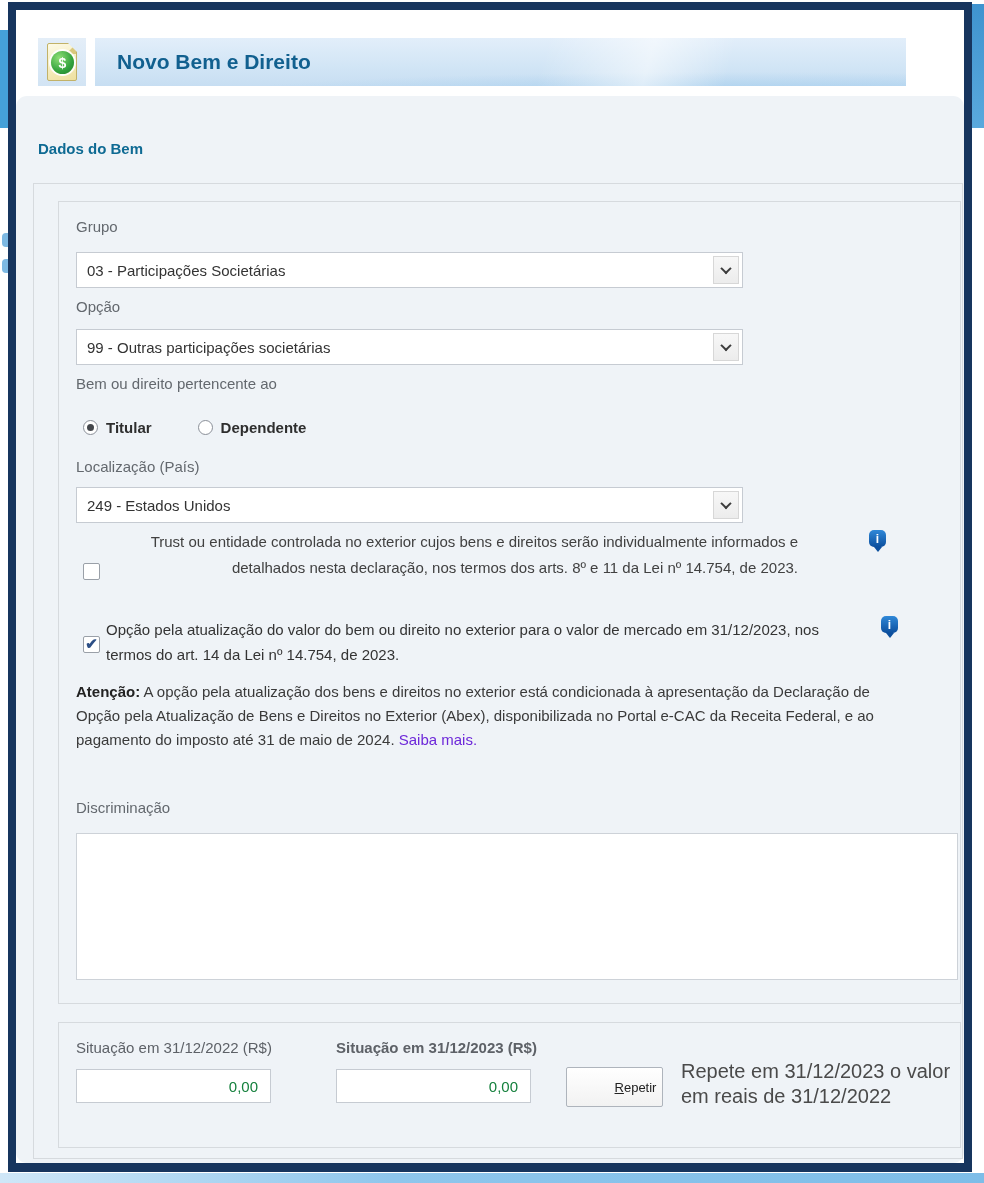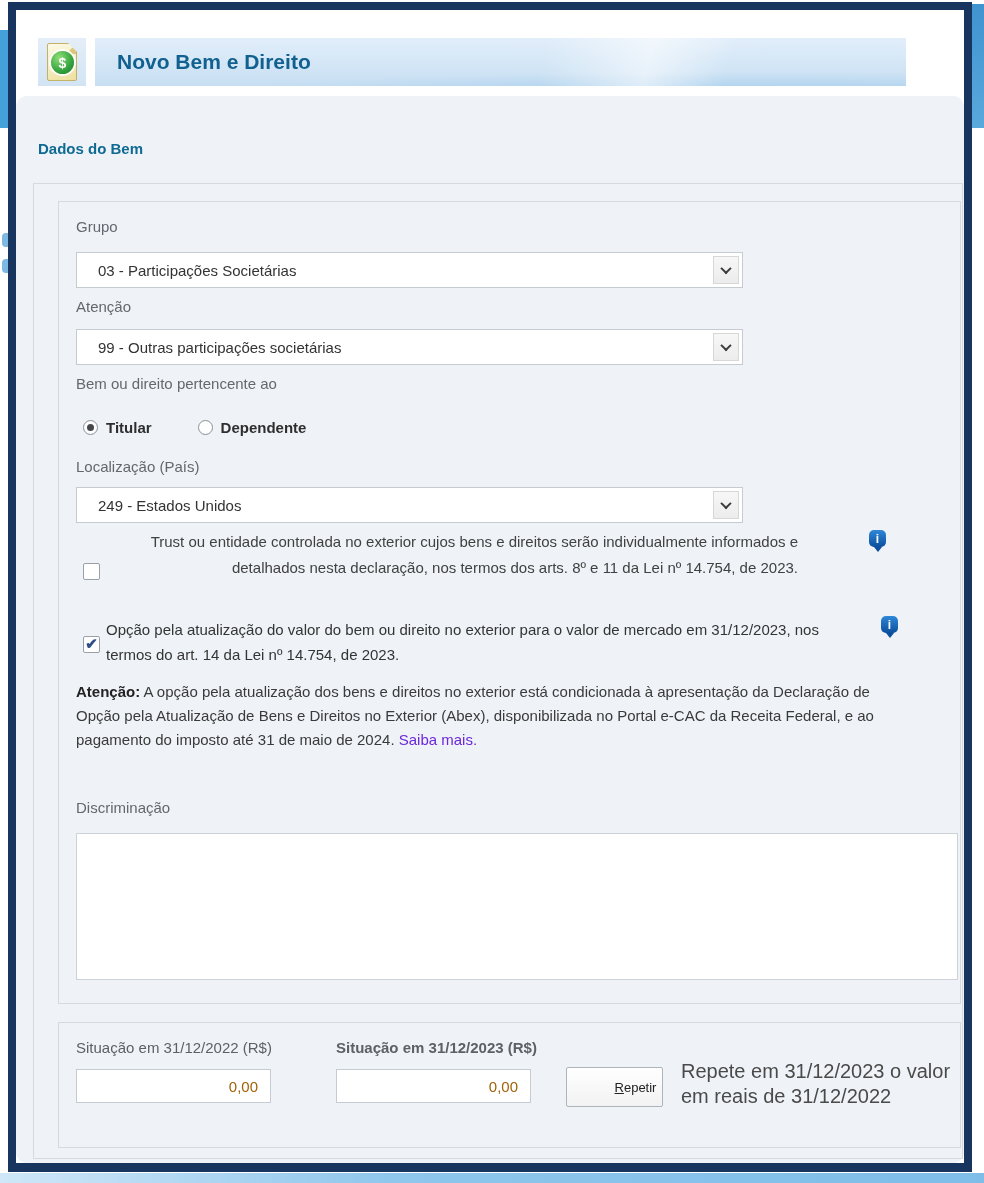--- a/index.html
+++ b/index.html
@@ -78,21 +78,21 @@
   }
   .boxA { position:absolute; left:24px; top:17px;  width:903px; height:803px; border:1px solid #d6dade; }
   .boxB { position:absolute; left:24px; top:838px; width:903px; height:126px; border:1px solid #d6dade; }
 
   .flabel { position:absolute; font-size:15px; color:#63686e; }
 
   
   .select {
     position:absolute; left:17px; width:667px; height:36px;
     background:#ffffff; border:1px solid #c6cbd2;
-    display:flex; align-items:center; cursor:default;padding-left:11px;
+    display:flex; align-items:center; cursor:default;
   }
   .select .val { flex:1; padding-left:10px; font-size:15px; color:#333333; white-space:nowrap; overflow:hidden; }
   .arrowbox {
     width:26px; height:28px; margin-right:3px;
     background:linear-gradient(#f7f7f7,#ececec);
     border:1px solid #d7d7d7;
     display:flex; align-items:center; justify-content:center;
   }
   .chev { width:8px; height:8px; border-left:2px solid #3c3c3c; border-bottom:2px solid #3c3c3c;
           transform:rotate(-45deg) translate(1px,-1px); }
@@ -128,21 +128,21 @@
 
   .textarea {
     position:absolute; left:17px; top:631px; width:882px; height:147px;
     background:#ffffff; border:1px solid #cdd2d8;
   }
 
   
   .money-input {
     position:absolute; top:46px; width:195px; height:34px;
     background:#ffffff; border:1px solid #c6cbd2;
-    font-size:15px; color:#a16207; text-align:right;
+    font-size:15px; color:#15803d; text-align:right;
     display:flex; align-items:center; justify-content:flex-end; padding-right:12px;
   }
   .btn {
     position:absolute; left:507px; top:44px; width:97px; height:40px;
     background:linear-gradient(#ffffff,#f2f2f2);
     border:1px solid #aeb4bc; border-radius:2px;
     font-size:13px; color:#222222;
     display:flex; align-items:center; justify-content:center; cursor:pointer;padding-left:42px;
   }
   .btn u { text-decoration:underline; }
@@ -176,21 +176,21 @@
       <div class="boxA">
 
         <div class="flabel" style="left:17px; top:16px;">Grupo</div>
         <div class="select" style="top:50px;">
           <div class="val">03 - Participações Societárias</div>
           <div class="arrowbox">
               <i class="chev"></i>
             </div>
         </div>
 
-        <div class="flabel" style="left:17px; top:96px;">Atenção</div>
+        <div class="flabel" style="left:17px; top:96px;">Opção</div>
         <div class="select" style="top:127px;">
           <div class="val">99 - Outras participações societárias</div>
           <div class="arrowbox">
               <i class="chev"></i>
             </div>
         </div>
 
         <div class="flabel" style="left:17px; top:173px;">Bem ou direito pertencente ao</div>
         <div class="radio-row">
           <span class="radio checked"></span>

